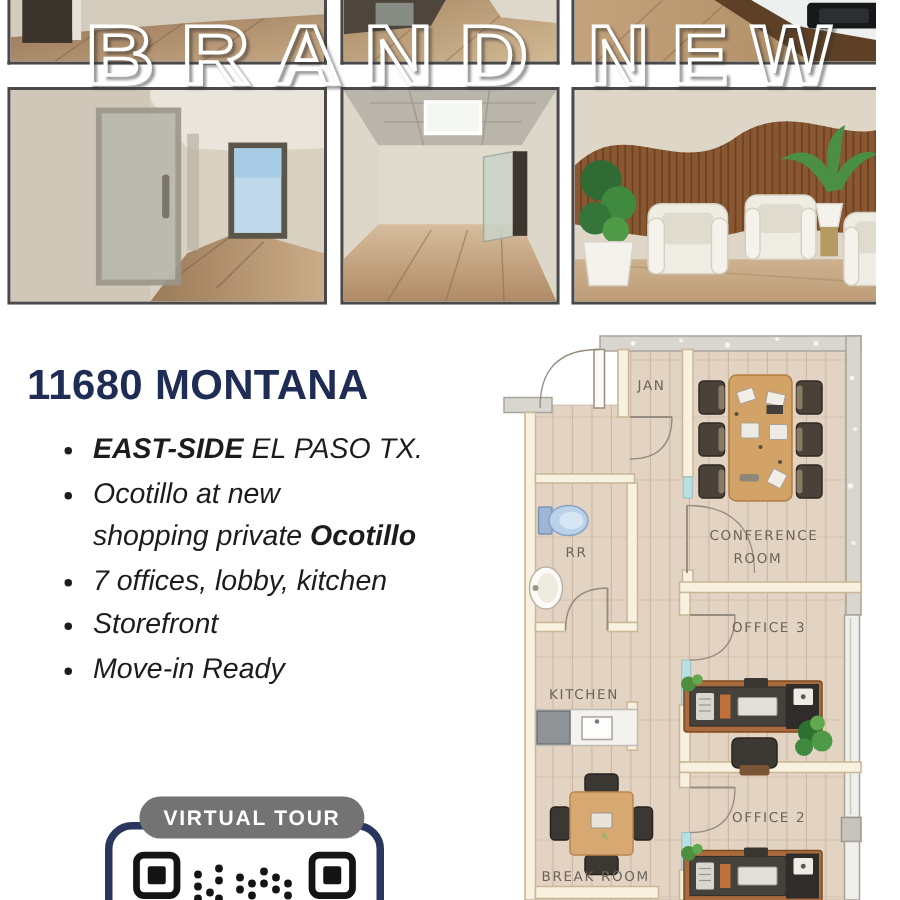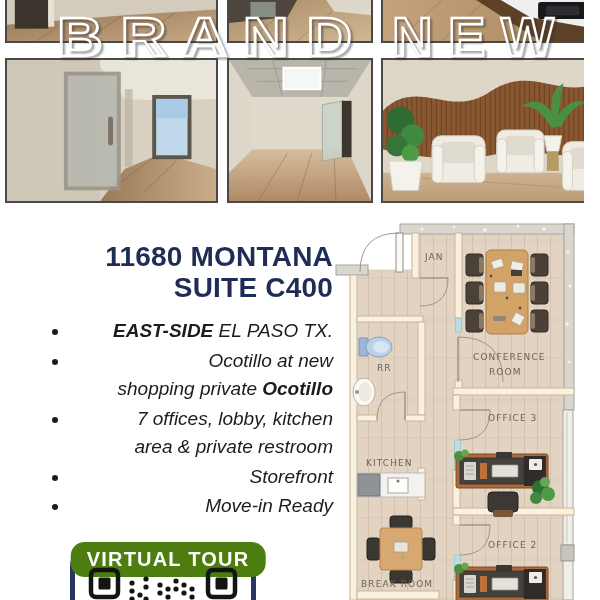--- a/index.html
+++ b/index.html
@@ -1,36 +1,36 @@
 <!DOCTYPE html>
 <html><head>
 <meta charset="utf-8">
 <style>
   html,body{margin:0;padding:0;}
   .page{position:relative;width:584px;height:600px;background:#ffffff;overflow:hidden;
-        font-family:"Liberation Sans",sans-serif;text-align:right;}
+        font-family:"Liberation Sans",sans-serif;}
   
   .photo{position:absolute;border:2px solid #4b4947;box-sizing:border-box;background:#ddd;overflow:hidden;}
   .photo svg{display:block;width:100%;height:100%;}
   
   .banner-svg{position:absolute;left:0;top:0;pointer-events:none;}
   .banner-svg text{font-family:"Liberation Sans",sans-serif;font-weight:bold;
                    fill:none;stroke:#ffffff;stroke-width:2.4px;}
   
-  .listing{position:absolute;left:28px;top:241px;width:305px;}
+  .listing{position:absolute;left:18px;top:241px;width:305px;}
   .title{color:#1f2c55;font-size:28px;line-height:31px;font-weight:800;letter-spacing:.2px;}
   .bullets{margin:14px 0 0 0;padding:0 0 0 42px;color:#1c1c1c;font-size:19px;line-height:28.5px;
            list-style:disc;}
   .bullets li{margin:0 0 1px 0;padding-left:2px;font-style:italic;}
   .bullets b{font-weight:700;}
   
   .qr-frame{position:absolute;left:70px;top:548px;width:186px;height:90px;
             border:5px solid #2a3560;border-radius:18px;background:#fff;box-sizing:border-box;}
-  .vt-pill{position:absolute;top:542px;left:168px;transform:translateX(-50%);
-           background:#4d7c0f;color:#fff;font-size:20px;font-weight:700;letter-spacing:1.2px;
+  .vt-pill{position:absolute;top:531px;left:168px;transform:translateX(-50%);
+           background:#737373;color:#fff;font-size:14px;font-weight:700;letter-spacing:1.2px;
            padding:6px 16px;border-radius:14px;white-space:nowrap;}
   .qr-svg{position:absolute;left:88px;top:567px;}
   
   .plan{position:absolute;left:330px;top:220px;}
   .plan text{font-family:"DejaVu Sans",sans-serif;fill:#6b635a;letter-spacing:1.1px;}
 </style>
 </head>
 <body>
 
 <div class="page">
@@ -183,26 +183,25 @@
   </div>
 
   <svg class="banner-svg" width="600" height="72" viewBox="0 0 600 72" style="filter:drop-shadow(2px 2px 1px rgba(45,45,45,0.55));">
     <text x="57" y="56" font-size="56" textLength="295" lengthAdjust="spacingAndGlyphs">B R A N D</text>
     <text x="392" y="56" font-size="56" textLength="162" lengthAdjust="spacingAndGlyphs">N E W</text>
   </svg>
 
   <div class="listing">
     <div class="title">
       <div>11680 MONTANA</div>
-      <div>SUITE C400</div>
     </div>
     <ul class="bullets">
       <li><b>EAST-SIDE</b><span> EL PASO TX.</span></li>
       <li><span>Ocotillo at new</span><br><span>shopping private </span><b>Ocotillo</b></li>
-      <li><span>7 offices, lobby, kitchen</span><br><span>area &amp; private restroom</span></li>
+      <li><span>7 offices, lobby, kitchen</span><br></li>
       <li>Storefront</li>
       <li>Move-in Ready</li>
     </ul>
   </div>
 
   <div class="qr-frame"></div>
   <div class="vt-pill">VIRTUAL TOUR</div>
   <svg class="qr-svg" width="150" height="33" viewBox="0 0 150 33">
     <rect x="3" y="3" width="27" height="27" rx="5" fill="none" stroke="#141414" stroke-width="4.5"></rect>
     <rect x="10.5" y="10.5" width="12" height="12" rx="1.5" fill="#141414"></rect>

